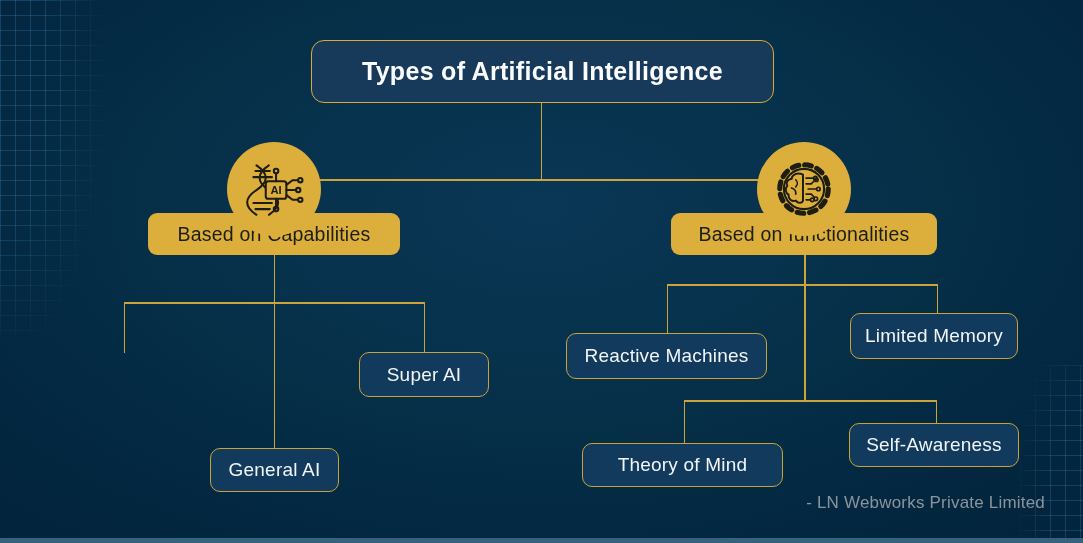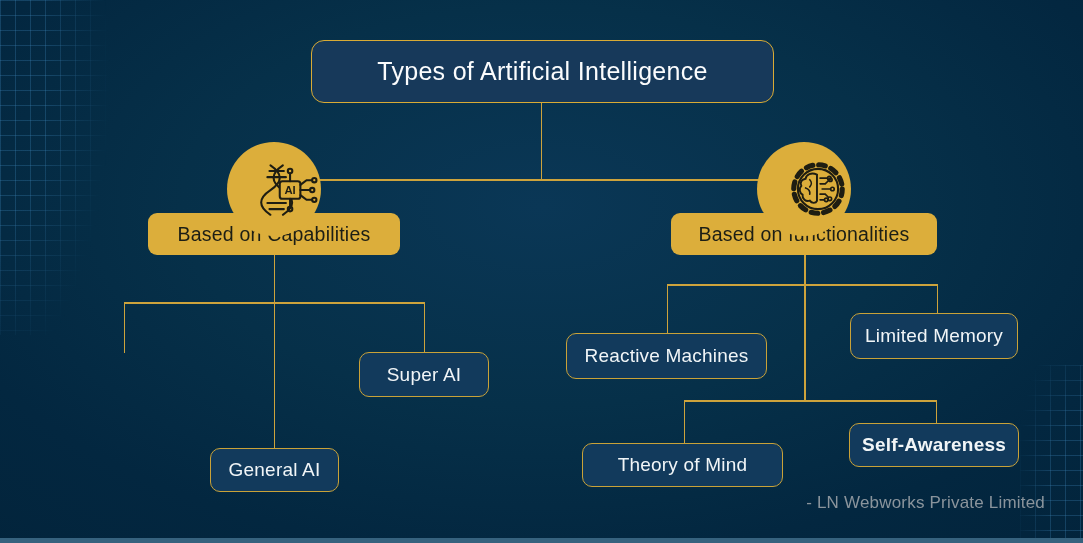--- a/index.html
+++ b/index.html
@@ -32,26 +32,26 @@
   .line{position:absolute;background:#cda33c;}
   .v{width:1.6px;}
   .h{height:1.6px;}
 
   
   .title-box{
     position:absolute;left:311px;top:40px;width:463px;height:63px;
     background:#17395a;border:1.6px solid #d9ab35;border-radius:13px;
     display:flex;align-items:center;justify-content:center;box-sizing:border-box;
   }
-  .title-box span{color:#fbfcfd;font-size:25px;font-weight:normal;letter-spacing:.3px;}
+  .title-box span{color:#fbfcfd;font-size:25px;font-weight:bold;letter-spacing:.3px;}
 
   
   .icon-circle{
     position:absolute;width:94px;height:94px;border-radius:50%;
-    background:#dcae3b;display:flex;align-items:center;justify-content:flex-end;z-index:3;
+    background:#dcae3b;display:flex;align-items:center;justify-content:center;z-index:3;
   }
   .circle-left{left:227px;top:142px;}
   .circle-right{left:757px;top:142px;}
 
   
   .branch-bar{
     position:absolute;height:42px;background:#dcae3b;border-radius:9px;
     display:flex;align-items:center;justify-content:center;z-index:2;
   }
   .branch-bar span{color:#1c1e15;font-size:19.5px;font-weight:500;letter-spacing:.2px;}
@@ -63,21 +63,21 @@
     position:absolute;background:#123a5c;border:1.4px solid #c9a238;border-radius:10px;
     display:flex;align-items:center;justify-content:center;box-sizing:border-box;z-index:2;
   }
   .node span{color:#f1f5f7;font-size:19px;letter-spacing:.2px;}
   .node-narrow{left:60px;top:352px;width:130px;height:45px;}
   .node-general{left:210px;top:448px;width:129px;height:44px;}
   .node-super{left:359px;top:352px;width:130px;height:45px;}
   .node-reactive{left:566px;top:333px;width:201px;height:46px;}
   .node-limited{left:850px;top:313px;width:168px;height:46px;}
   .node-theory{left:582px;top:443px;width:201px;height:44px;}
-  .node-selfaware{left:849px;top:423px;width:170px;height:44px;font-weight:bold;}
+  .node-selfaware{left:849px;top:423px;width:170px;height:44px;}
 
   .attribution{
     position:absolute;right:38px;top:493px;color:#8a949c;font-size:17px;letter-spacing:.2px;z-index:2;
   }
   .icon-svg{display:block;}
 </style>
 </head>
 <body>
 
 <div class="canvas">

